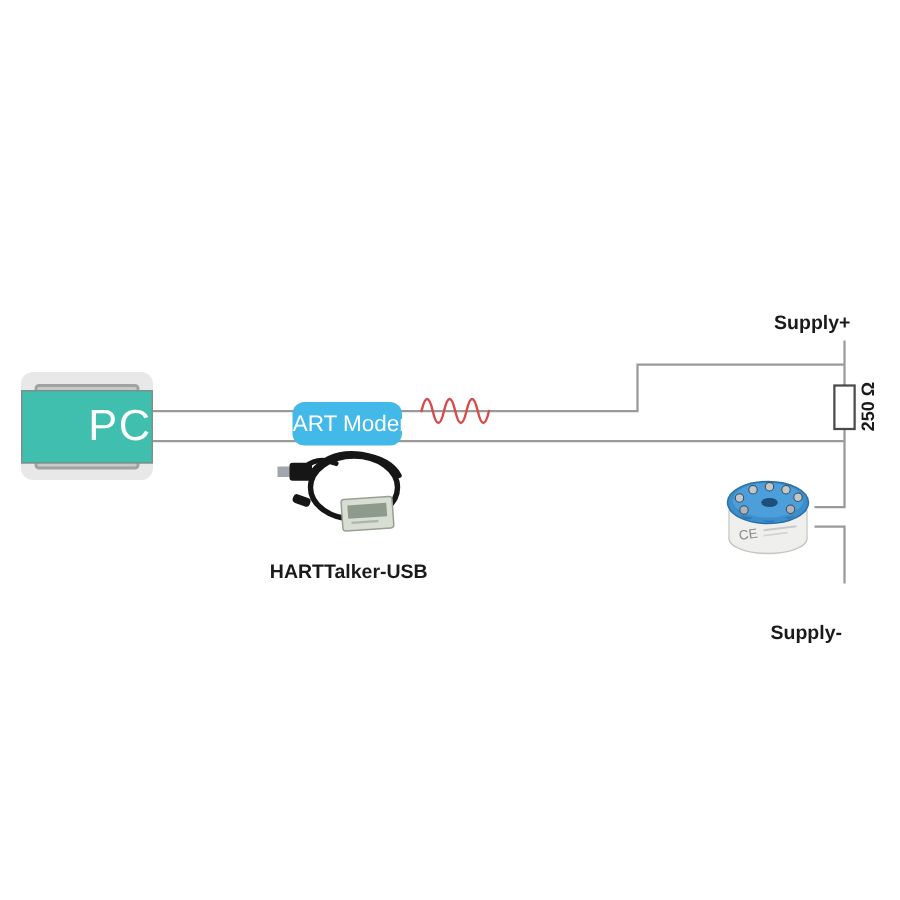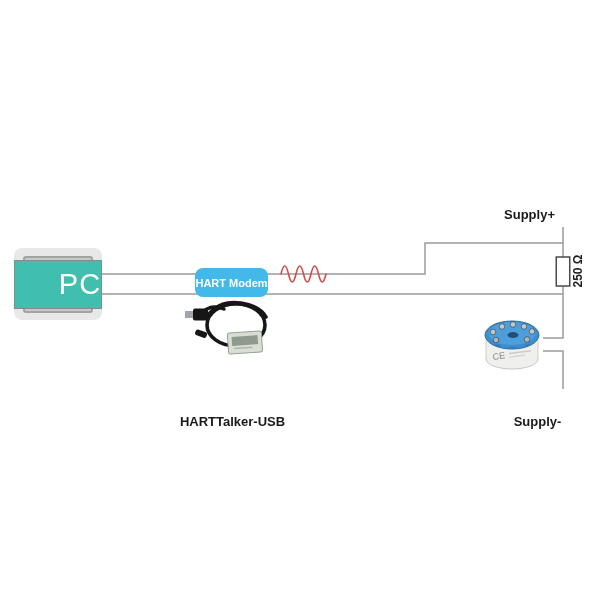--- a/index.html
+++ b/index.html
@@ -51,39 +51,39 @@
   
   .modem-box {
     left: 195px; top: 268px;
     width: 73px; height: 29px;
     background: #42B9E9;
     border-radius: 8px;
     display: flex; align-items: center; justify-content: center;
   }
   .modem-label {
     color: #ffffff;
-    font-size: 11px;
-    font-weight: bold;
+    font-size: 15px;
+    font-weight: normal;
     white-space: nowrap;
   }
 
   
   .sine-svg { left: 280px; top: 262px; }
 
   
   .diagram-label {
     color: #1A1A1A;
     font-size: 13px;
     font-weight: bold;
     line-height: 1.1;
     white-space: nowrap;
   }
-  .supply-plus   { left: 492px; top: 208px; width: 63px; text-align: right; }
+  .supply-plus   { left: 504px; top: 208px; width: 63px; text-align: right; }
   .supply-minus  { left: 500px; top: 395px; width: 75px; text-align: center; margin-top: 20px; }
-  .usb-caption   { left: 160px; top: 374px; width: 145px; text-align: center; margin-top: 41px; }
+  .usb-caption   { left: 160px; top: 374px; width: 145px; text-align: center; }
 
   .resistor-label-wrap {
     left: 571px; top: 255px;
     width: 14px; height: 32px;
     display: flex; align-items: center; justify-content: center;
   }
   .resistor-label-wrap span {
     transform: rotate(-90deg);
     white-space: nowrap;
     font-size: 12px;

